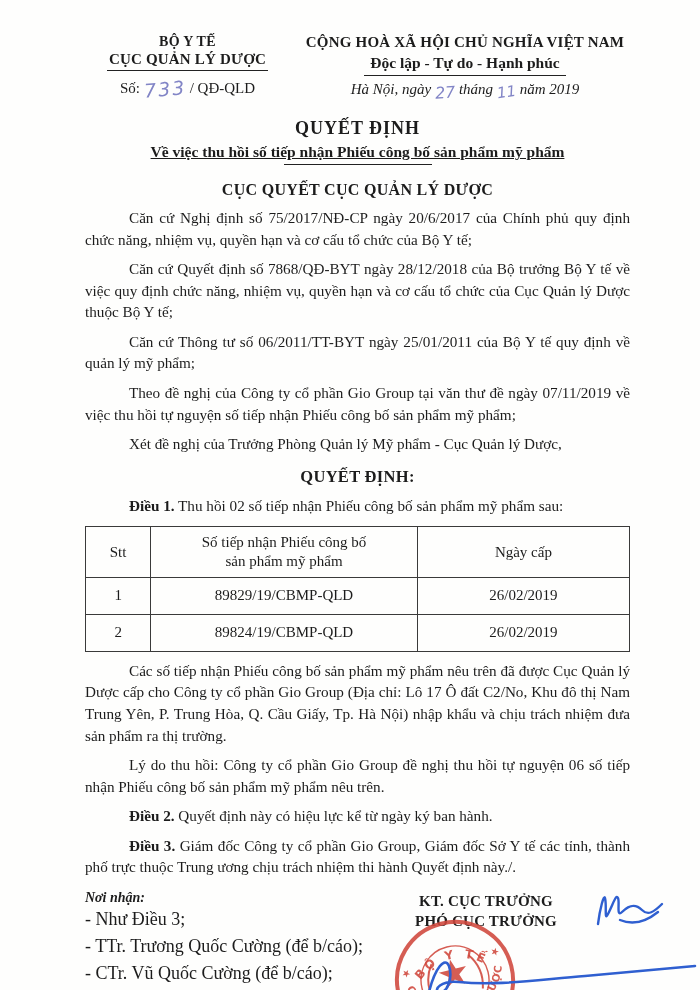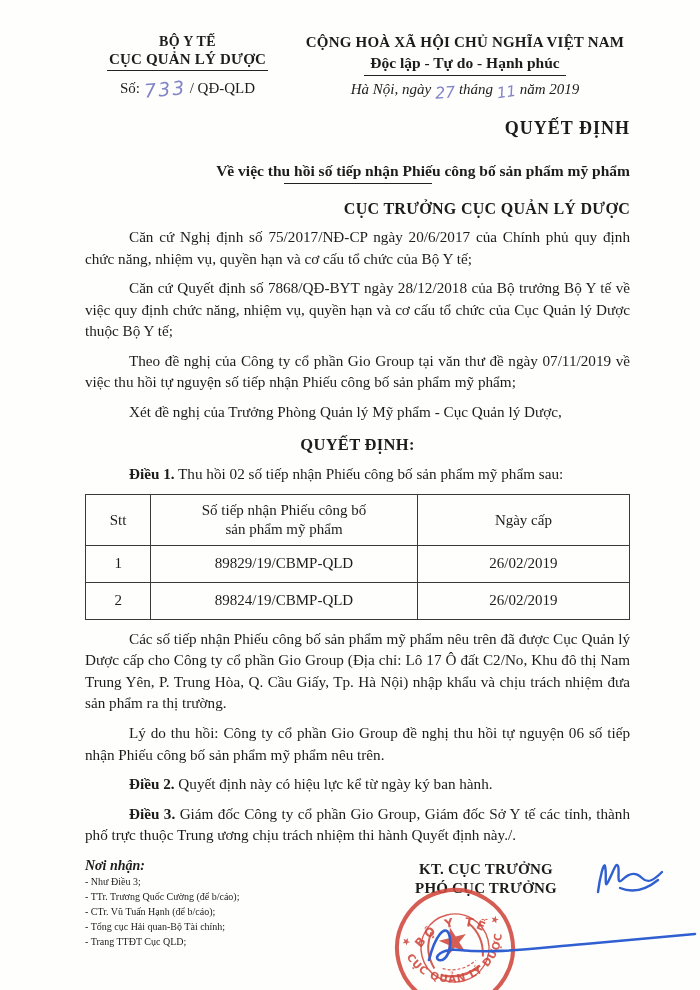--- a/index.html
+++ b/index.html
@@ -23,42 +23,42 @@
   .org-name { display: inline-block; font-size: 15px; font-weight: bold; border-bottom: 1.5px solid #222; padding: 0 2px 2px 2px; letter-spacing: .2px; }
   .doc-number { font-size: 15px; margin-top: 4px; }
   .hand { font-family: "DejaVu Sans", sans-serif; font-style: italic; color: #8285c6; display: inline-block; }
   .hand-num { font-size: 19px; transform: rotate(-5deg); position: relative; top: 3px; letter-spacing: 2px; }
   .hand-day { font-size: 16px; transform: rotate(-4deg); position: relative; top: 4px; }
   .hand-month { font-size: 15px; transform: rotate(-8deg); position: relative; top: 3px; }
   .country { font-size: 15px; font-weight: bold; letter-spacing: .2px; }
   .motto { display: inline-block; font-size: 15.5px; font-weight: bold; border-bottom: 1.6px solid #222; padding: 1px 6px 3px 6px; margin-top: 2px; }
   .date-line { font-size: 15px; font-style: italic; margin-top: 3px; }
   
-  .title-block { text-align: right; margin-top: 20px; }
+  .title-block { text-align: center; margin-top: 20px; }
   .title-main { font-size: 18px; font-weight: bold; letter-spacing: 1px; }
-  .title-sub { font-size: 15.5px; font-weight: bold; margin-top: 23px; }
+  .title-sub { font-size: 15.5px; font-weight: bold; margin-top: 4px; text-decoration: underline; }
   .title-rule { width: 148px; border-top: 1.6px solid #222; margin: 3px auto 0 auto; }
   .authority { font-size: 16px; font-weight: bold; margin-top: 16px; letter-spacing: .3px; }
   
   .para { font-size: 15.2px; line-height: 1.42; text-align: justify; text-indent: 44px; margin-top: 8px; }
   .decision-heading { text-align: center; font-size: 16.5px; font-weight: bold; margin-top: 12px; letter-spacing: .3px; }
   .art-label { font-weight: bold; }
   
   table.doc-table { width: 100%; border-collapse: collapse; margin-top: 10px; font-size: 15px; padding-left: 7px; }
   table.doc-table th, table.doc-table td { border: 1.4px solid #3a3a3a; text-align: center; vertical-align: middle; font-weight: normal; padding: 6px 4px; }
   table.doc-table th { height: 46px; line-height: 1.25; }
   table.doc-table td { height: 37px; }
   .col-stt { width: 12%; }
   .col-num { width: 49%; }
   .col-date { width: 39%; }
   
   .footer { position: relative; margin-top: 12px; height: 225px; }
   .recipients { width: 330px; }
   .recipients-heading { font-size: 14px; font-weight: bold; font-style: italic; }
-  .recipient-item { font-size: 10px; line-height: 1.5; }
+  .recipient-item { font-size: 18px; line-height: 1.5; }
   .sign-block { position: absolute; left: 276px; top: 2px; width: 250px; text-align: center; }
   .sign-title { font-size: 15px; font-weight: bold; line-height: 1.3; letter-spacing: .2px; }
   .seal-wrap { position: absolute; left: 305px; top: 25px; width: 130px; height: 130px; }
   .sig-initials { position: absolute; left: 505px; top: -6px; width: 80px; height: 50px; }
   .sig-long { position: absolute; left: 340px; top: 62px; width: 275px; height: 50px; }
 </style>
 </head>
 <body>
 
 <div class="page">
@@ -83,25 +83,26 @@
         <span class="hand hand-month">11</span>
         <span>năm 2019</span>
       </div>
     </div>
   </div>
 
   <div class="title-block">
     <div class="title-main">QUYẾT ĐỊNH</div>
     <div class="title-sub">Về việc thu hồi số tiếp nhận Phiếu công bố sản phẩm mỹ phẩm</div>
     <div class="title-rule"></div>
-    <div class="authority">CỤC TRƯỞNG CỤC QUẢN LÝ DƯỢC</div>
+    <div class="authority">CỤC QUYẾT CỤC QUẢN LÝ DƯỢC</div>
   </div>
 
   <p class="para">Căn cứ Nghị định số 75/2017/NĐ-CP ngày 20/6/2017 của Chính phủ quy định chức năng, nhiệm vụ, quyền hạn và cơ cấu tổ chức của Bộ Y tế;</p>
   <p class="para">Căn cứ Quyết định số 7868/QĐ-BYT ngày 28/12/2018 của Bộ trưởng Bộ Y tế về việc quy định chức năng, nhiệm vụ, quyền hạn và cơ cấu tổ chức của Cục Quản lý Dược thuộc Bộ Y tế;</p>
+  <p class="para">Căn cứ Thông tư số 06/2011/TT-BYT ngày 25/01/2011 của Bộ Y tế quy định về quản lý mỹ phẩm;</p>
   <p class="para">Theo đề nghị của Công ty cổ phần Gio Group tại văn thư đề ngày 07/11/2019 về việc thu hồi tự nguyện số tiếp nhận Phiếu công bố sản phẩm mỹ phẩm;</p>
   <p class="para">Xét đề nghị của Trưởng Phòng Quản lý Mỹ phẩm - Cục Quản lý Dược,</p>
 
   <div class="decision-heading">QUYẾT ĐỊNH:</div>
 
   <p class="para"><span class="art-label">Điều 1.</span> <span>Thu hồi 02 số tiếp nhận Phiếu công bố sản phẩm mỹ phẩm sau:</span></p>
 
   <table class="doc-table">
     <thead>
       <tr>
@@ -129,21 +130,21 @@
   <p class="para">Lý do thu hồi: Công ty cổ phần Gio Group đề nghị thu hồi tự nguyện 06 số tiếp nhận Phiếu công bố sản phẩm mỹ phẩm nêu trên.</p>
 
   <p class="para"><span class="art-label">Điều 2.</span> <span>Quyết định này có hiệu lực kể từ ngày ký ban hành.</span></p>
   <p class="para"><span class="art-label">Điều 3.</span> <span>Giám đốc Công ty cổ phần Gio Group, Giám đốc Sở Y tế các tỉnh, thành phố trực thuộc Trung ương chịu trách nhiệm thi hành Quyết định này./.</span></p>
 
   <div class="footer">
     <div class="recipients">
       <div class="recipients-heading">Nơi nhận:</div>
       <div class="recipient-item">- Như Điều 3;</div>
       <div class="recipient-item">- TTr. Trương Quốc Cường (để b/cáo);</div>
-      <div class="recipient-item">- CTr. Vũ Tuấn Hạnh (để b/cáo);</div>
+      <div class="recipient-item">- CTr. Vũ Quốc Cường (để b/cáo);</div>
       <div class="recipient-item">- Tổng cục Hải quan-Bộ Tài chính;</div>
       <div class="recipient-item">- Trang TTĐT Cục QLD;</div>
 
     </div>
 
     <div class="sign-block">
       <div class="sign-title">KT. CỤC TRƯỞNG</div>
       <div class="sign-title">PHÓ CỤC TRƯỞNG</div>
     </div>
 

